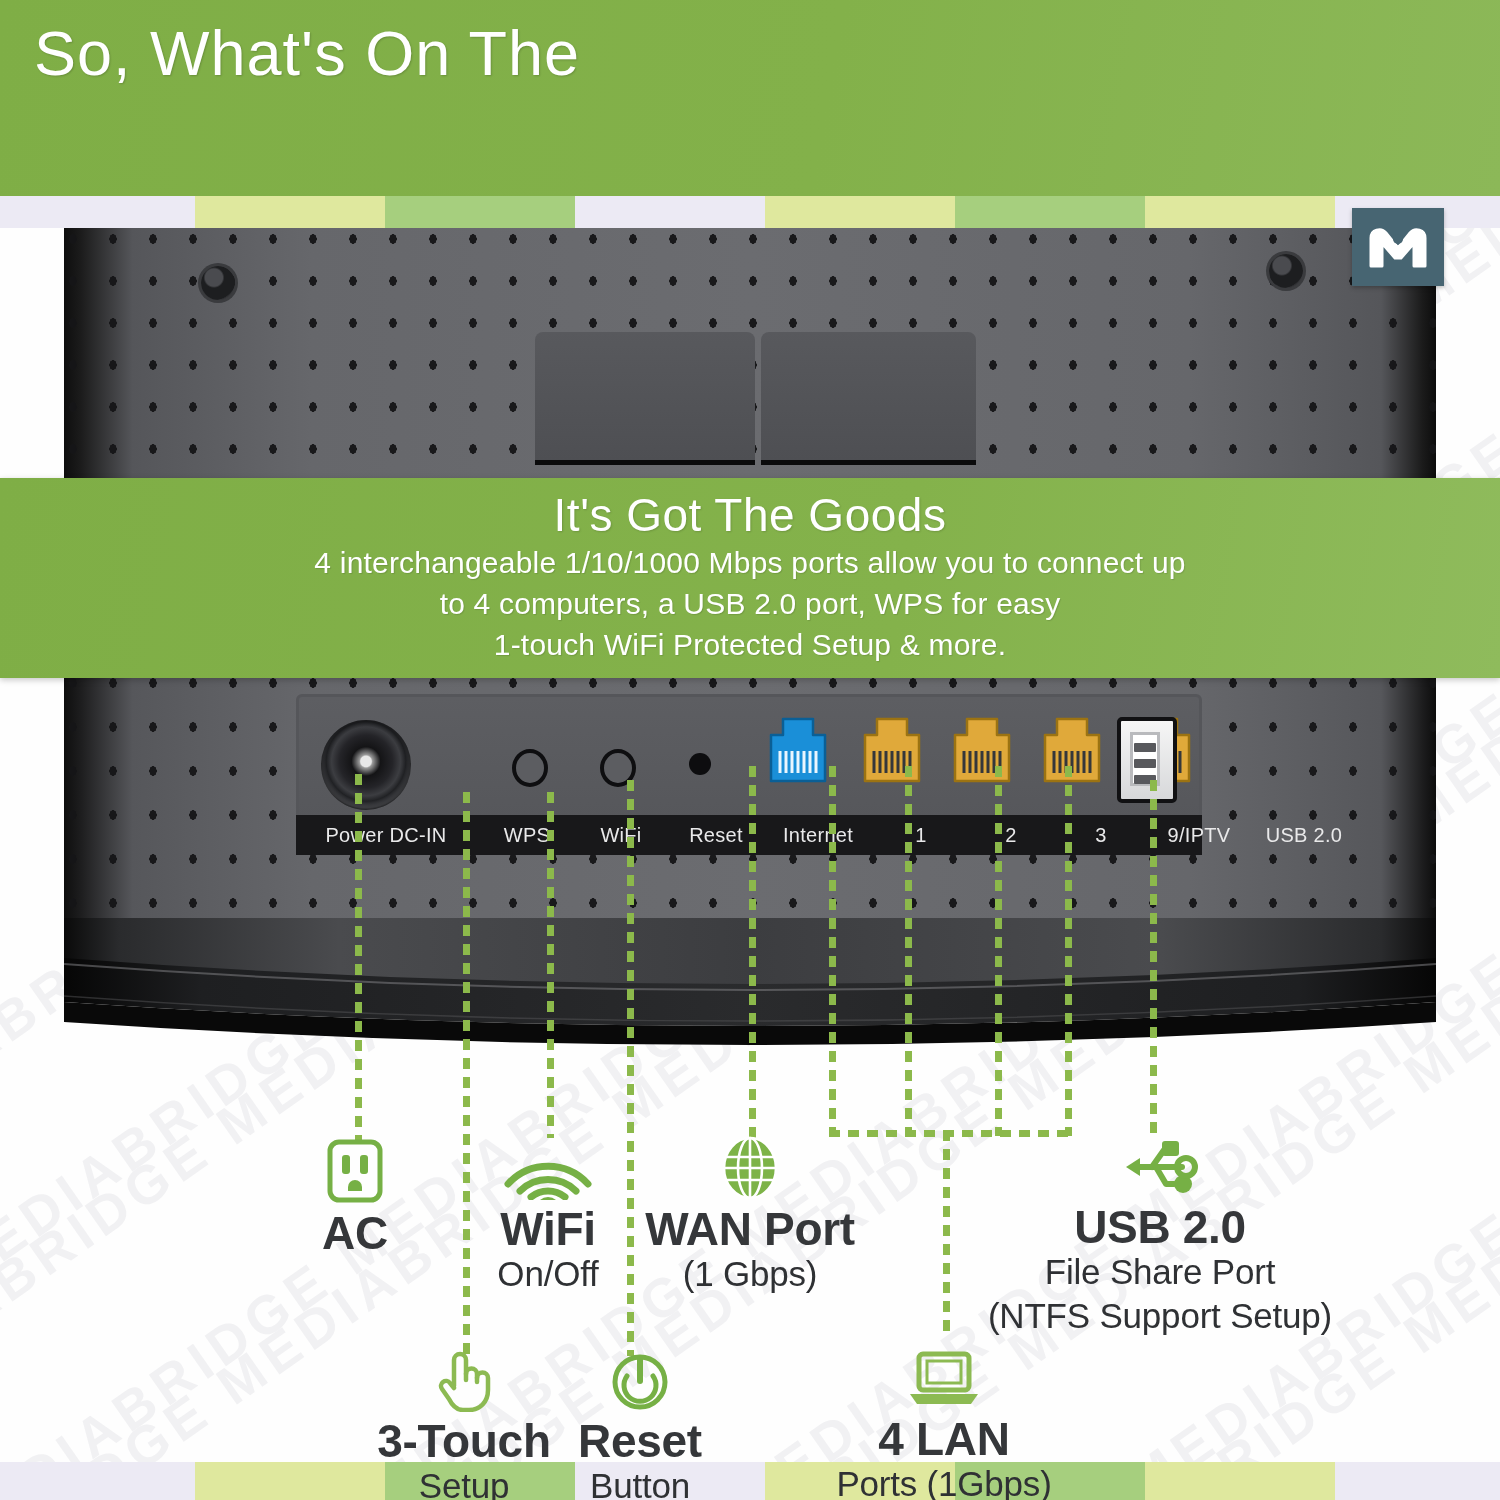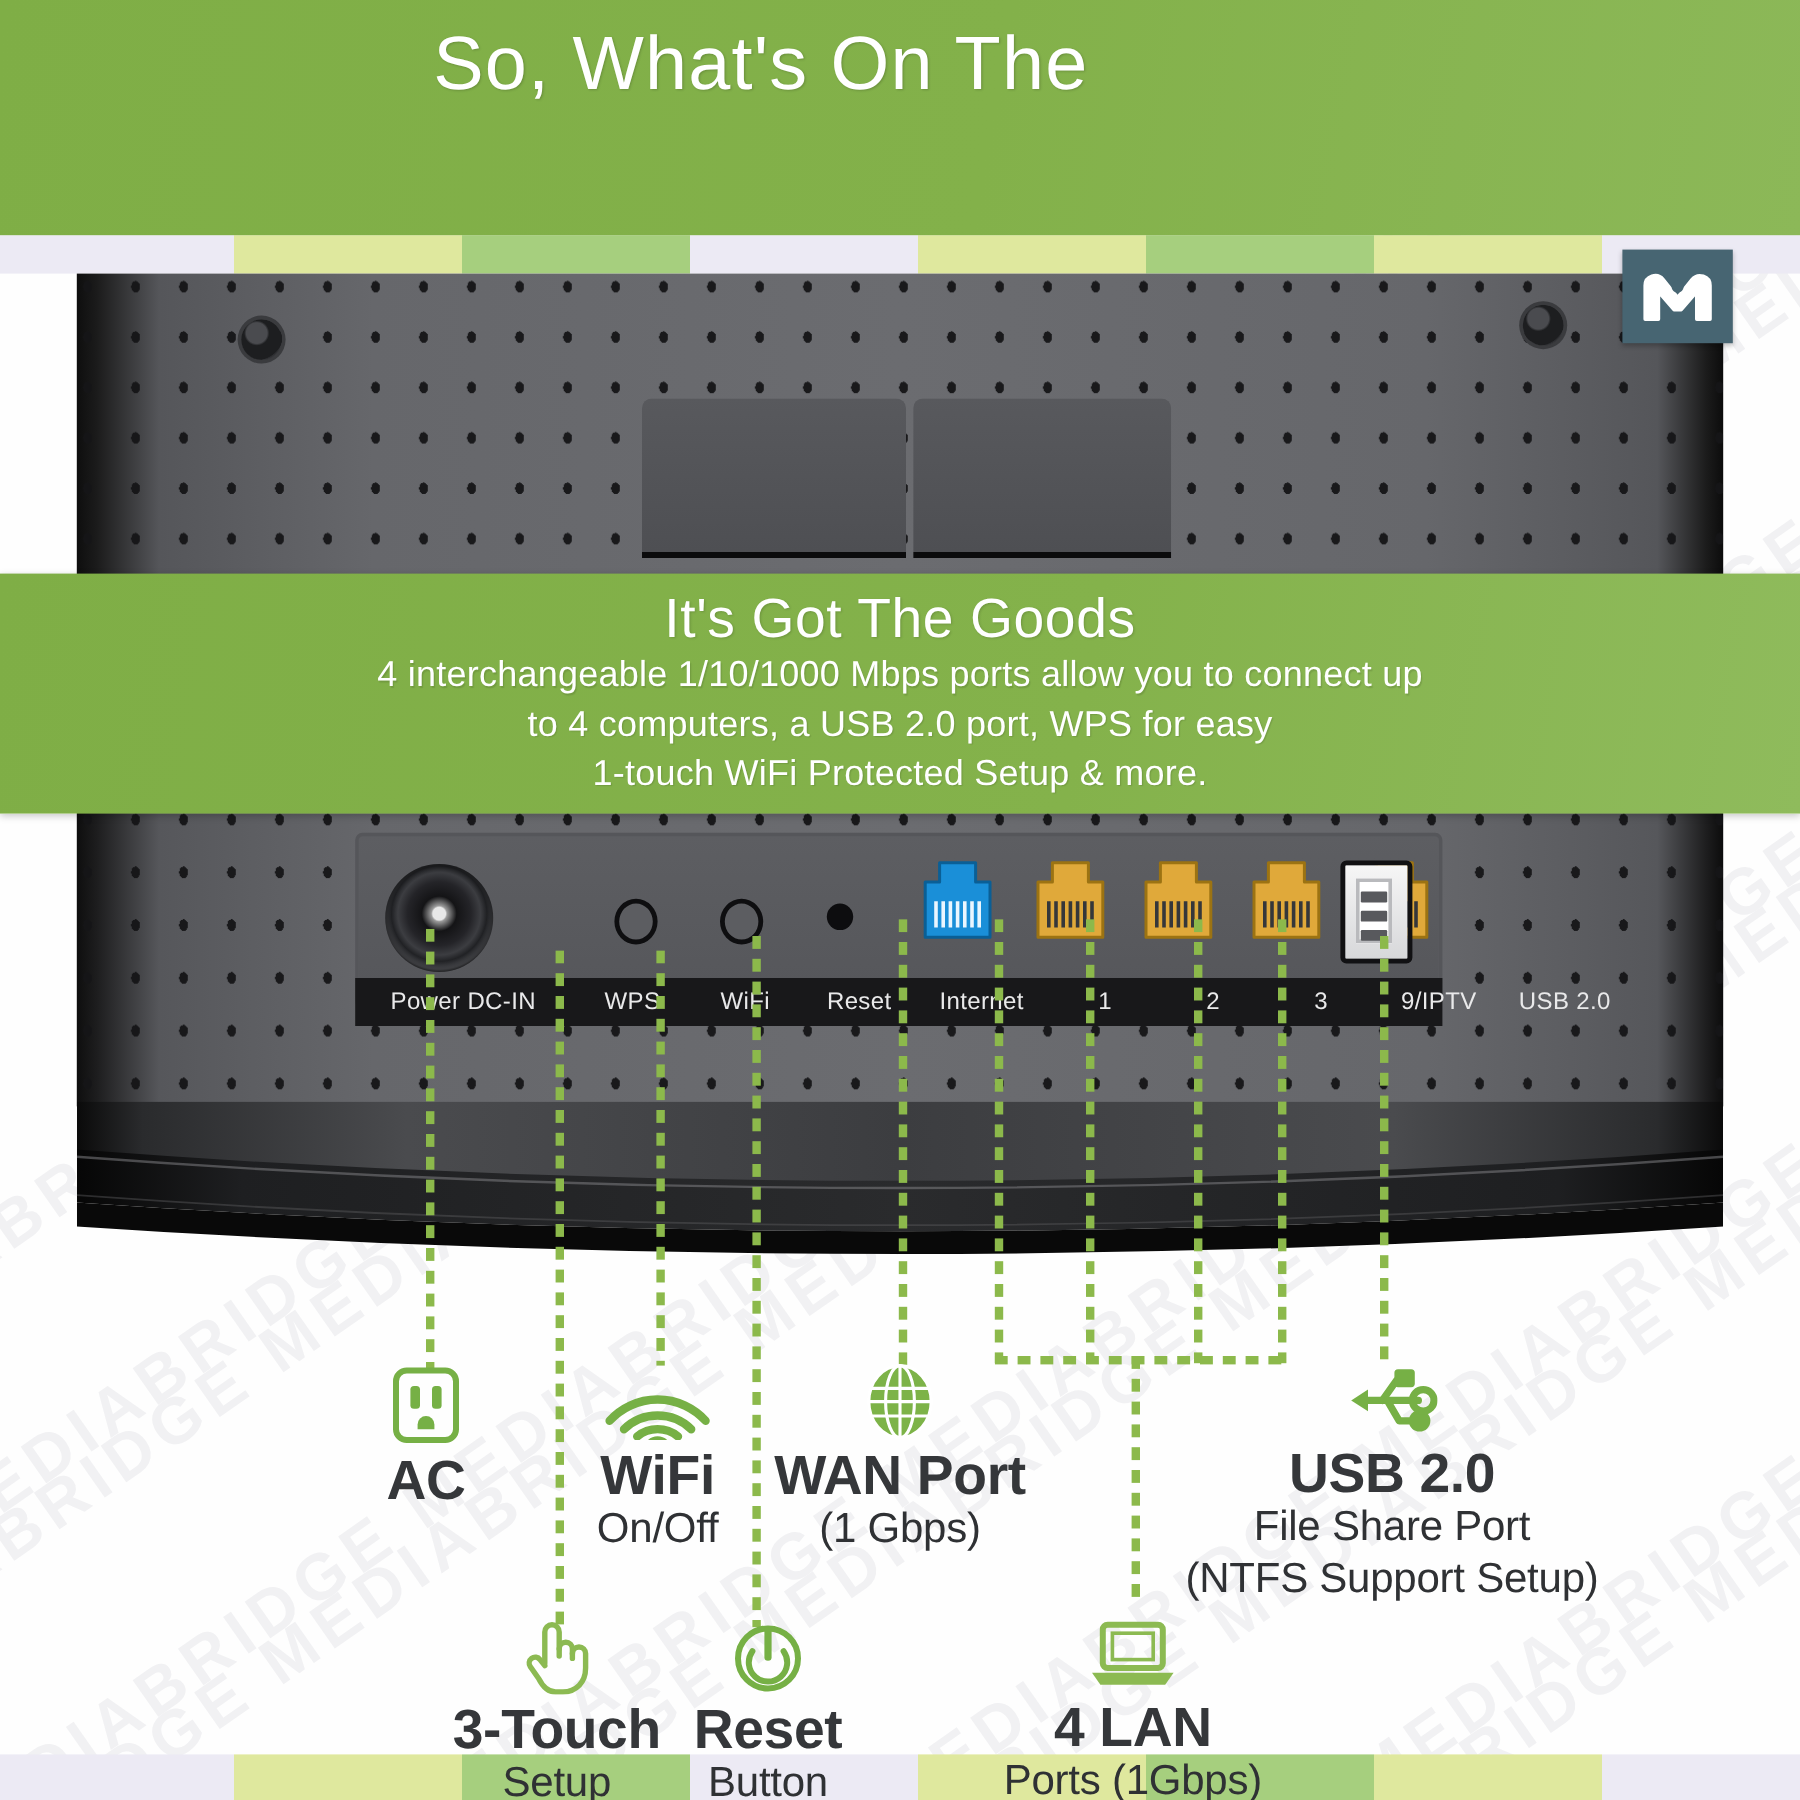--- a/index.html
+++ b/index.html
@@ -23,21 +23,20 @@
     color:#f1f1f3;
     transform:rotate(-35deg);
     font-family:"Liberation Sans", sans-serif;
   }
 
   
   .header-band{
     position:absolute;left:0;top:0;width:1500px;height:196px;
     background:linear-gradient(100deg,#7fae46 0%,#83b14a 55%,#8cb858 100%);
     z-index:5;
-    text-align:center;
   }
   .header-title{
     position:absolute;left:34px;top:14px;width:1200px;
     color:#ffffff;
     font-size:63px;line-height:78px;
     font-weight:400;
     letter-spacing:1px;
     text-shadow:1px 1px 2px rgba(0,0,0,.18);
     font-family:"Liberation Sans", sans-serif;
     font-stretch:condensed;

